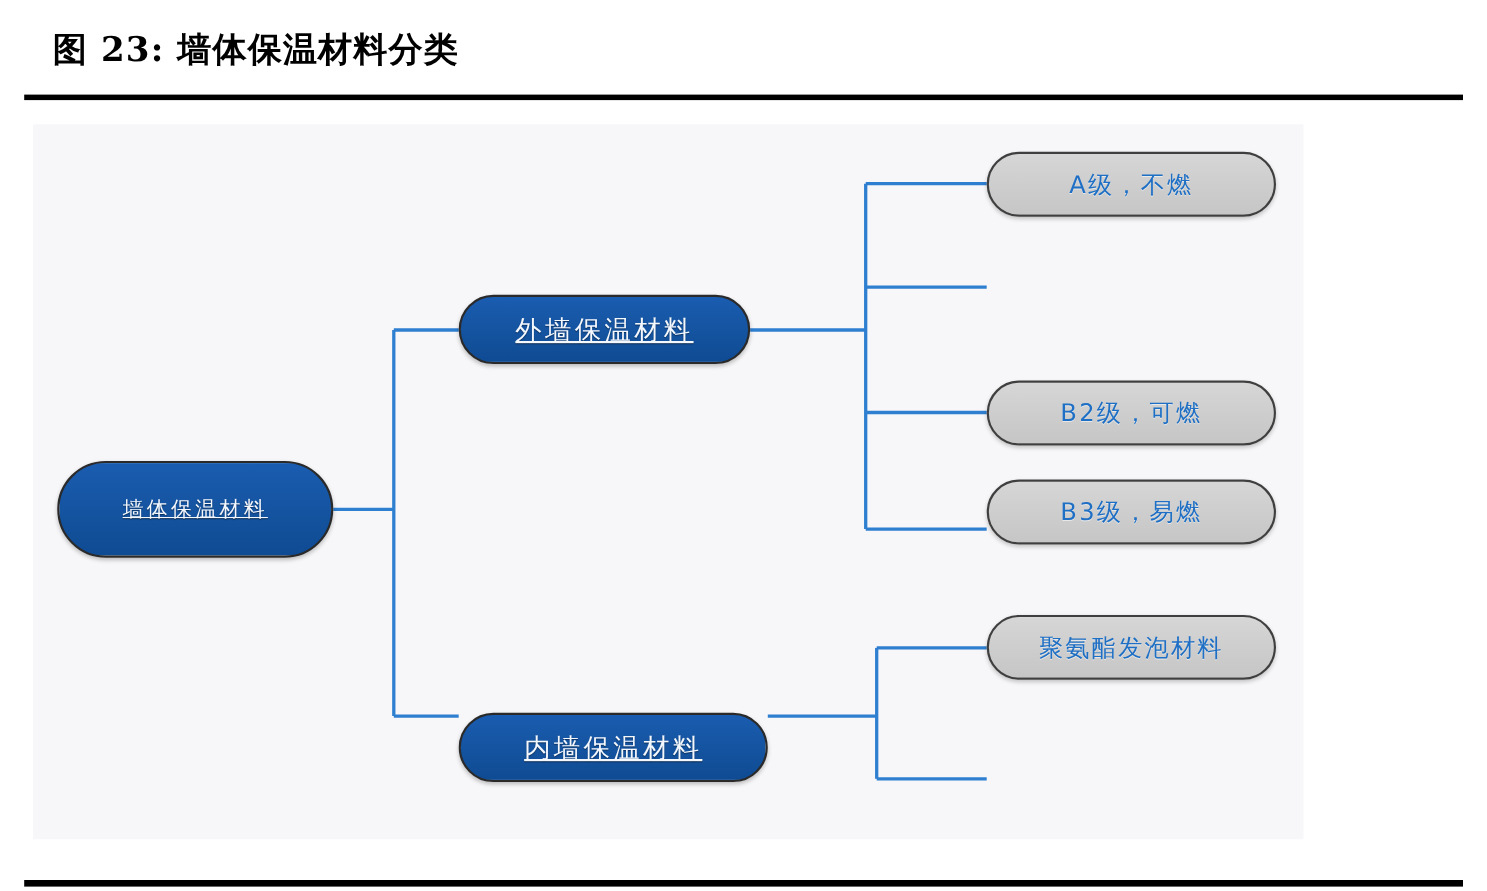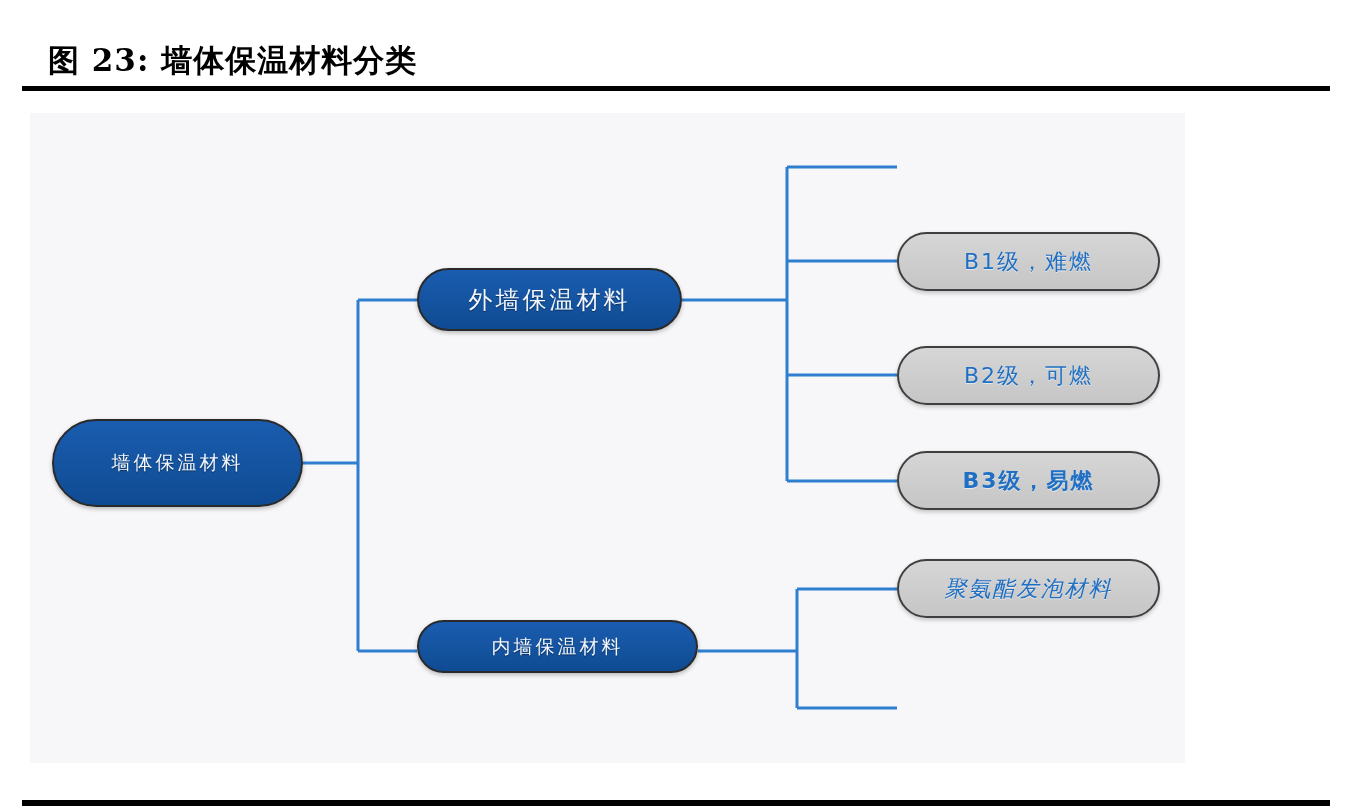--- a/index.html
+++ b/index.html
@@ -12,21 +12,21 @@
     height: 810px;
     font-family: "Liberation Sans", "DejaVu Sans", sans-serif;
     overflow: hidden;
     position: relative;
   }
 
   
   #figure-title {
     position: absolute;
     left: 48px;
-    top: 40px;
+    top: 24px;
     font-size: 31px;
     font-weight: bold;
     color: #000000;
     letter-spacing: 1px;
     white-space: nowrap;
     font-family: "DejaVu Serif", "Liberation Serif", serif;
   }
   #title-rule {
     position: absolute;
     left: 22px;
@@ -82,20 +82,21 @@
     white-space: nowrap;
     font-family: "DejaVu Sans", "Liberation Sans", sans-serif;
   }
 
   .node.blue {
     background: linear-gradient(180deg, #1a5cb0 0%, #14539f 55%, #0f4b93 100%);
     border: 2px solid #2a2a2a;
     color: #f3f8ff;
     text-shadow: 0 1px 1px rgba(0,0,0,0.45);
     box-shadow: 0 2px 4px rgba(0,0,0,0.25);
+    text-decoration: underline;
   }
 
   .node.gray {
     background: linear-gradient(180deg, #d6d6d6 0%, #cccccc 60%, #c6c6c6 100%);
     border: 2px solid #3f3f3f;
     color: #1f6fc4;
     text-shadow: 0 1px 0 rgba(255,255,255,0.55);
     box-shadow: 0 2px 4px rgba(0,0,0,0.22);
   }
 
@@ -108,40 +109,40 @@
   }
 
   
   #node-exterior {
     left: 417px; top: 268px; width: 265px; height: 63px;
     border-radius: 32px;
     font-size: 24px;
     letter-spacing: 3px;
   }
   #node-interior {
-    left: 417px; top: 620px; width: 281px; height: 53px;
+    left: 417px; top: 648px; width: 281px; height: 63px;
     border-radius: 32px;
-    font-size: 19px;
+    font-size: 24px;
     letter-spacing: 3px;
   }
 
   
   .leaf {
     left: 897px;
     width: 263px;
     height: 59px;
     border-radius: 30px;
     font-size: 22px;
     letter-spacing: 2px;
   }
   #node-grade-a  { top: 138px; }
   #node-grade-b1 { top: 232px; }
   #node-grade-b2 { top: 346px; text-align: right; }
-  #node-grade-b3 { top: 451px; font-weight: bold; }
-  #node-pu-foam  { top: 559px; font-style: italic; }
+  #node-grade-b3 { top: 436px; }
+  #node-pu-foam  { top: 559px; }
   #node-board    { top: 678px; }
 </style>
 </head>
 <body>
 
 <div id="figure-title">图  23: 墙体保温材料分类</div>
 
 <div id="title-rule"></div>
 
 <div id="diagram-panel"></div>
@@ -169,22 +170,22 @@
       <path d="M797 708 L897 708"></path>
     </g>
   </svg>
 
   <div class="node blue" id="node-root">墙体保温材料</div>
 
   <div class="node blue" id="node-exterior">外墙保温材料</div>
 
   <div class="node blue" id="node-interior">内墙保温材料</div>
 
+  <div class="node gray leaf" id="node-grade-a">A级，不燃</div>
 
-  <div class="node gray leaf" id="node-grade-b1">B1级，难燃</div>
 
   <div class="node gray leaf" id="node-grade-b2">B2级，可燃</div>
 
   <div class="node gray leaf" id="node-grade-b3">B3级，易燃</div>
 
   <div class="node gray leaf" id="node-pu-foam">聚氨酯发泡材料</div>
 
 
 </div>
 

